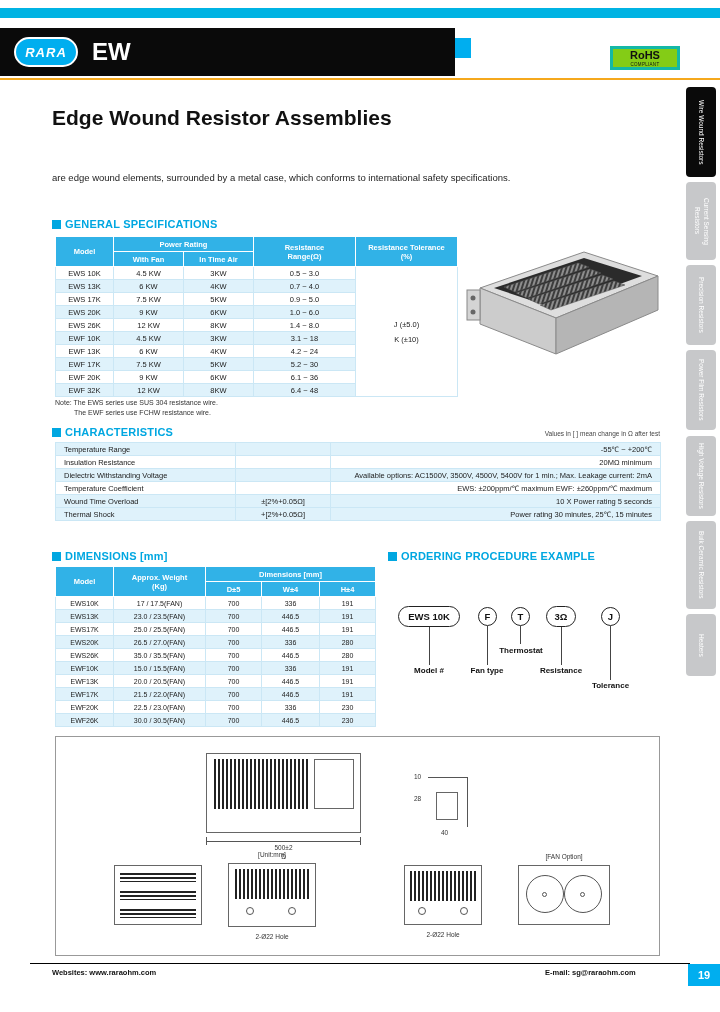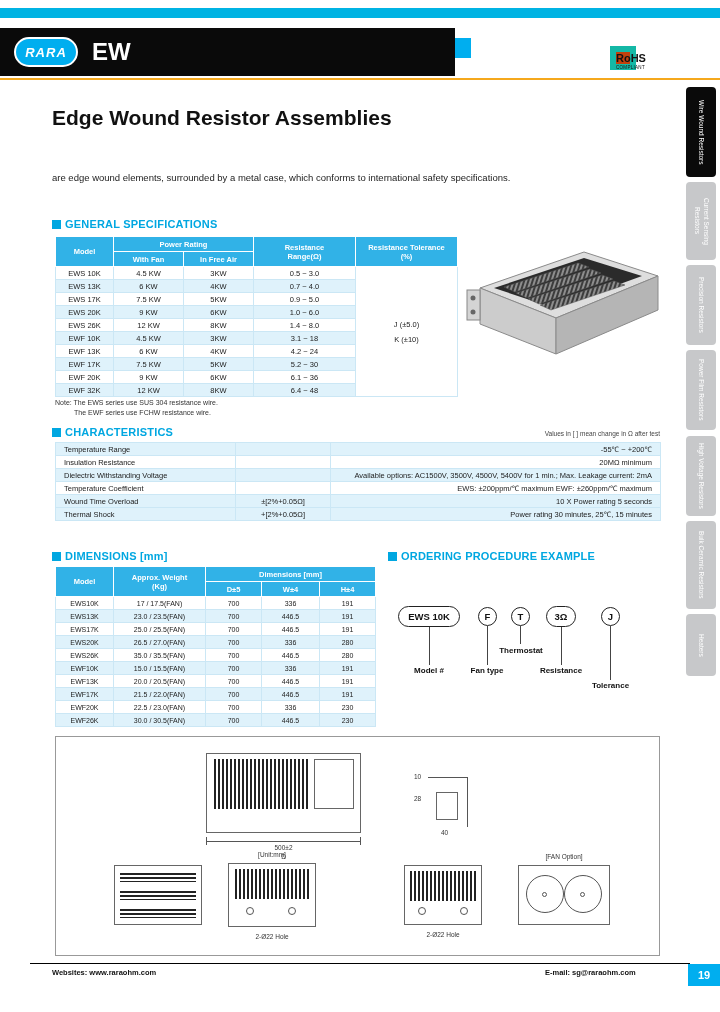--- a/index.html
+++ b/index.html
@@ -6,21 +6,21 @@
   html,body { background:#e8e8e8; }
   body { font-family:"Liberation Sans", sans-serif; }
   .page { position:relative; width:720px; height:1012px; background:#fff; overflow:hidden; margin:0 auto; }
 
   
   .top-strip { position:absolute; top:8px; left:0; width:720px; height:10px; background:#00b3e3; }
   .black-bar { position:absolute; top:28px; left:0; width:455px; height:48px; background:#0a0a0a; display:flex; align-items:center; }
   .logo-oval { margin-left:14px; width:64px; height:30px; background:#00aeef; border:2px solid #fff; border-radius:16px; color:#fff; font-weight:bold; font-style:italic; font-size:13px; letter-spacing:1px; display:flex; align-items:center; justify-content:center; }
   .series-label { color:#fff; font-size:24px; font-weight:bold; margin-left:14px; }
   .cyan-notch { position:absolute; top:38px; left:455px; width:16px; height:20px; background:#00aeef; }
-  .rohs-badge { position:absolute; top:46px; left:610px; width:26px; height:24px; border:6px solid #14b8a6; text-align:center; background:#c2410c; }
+  .rohs-badge { position:absolute; top:46px; left:610px; width:70px; height:24px; border:3px solid #14b8a6; text-align:center; background:#84cc16; }
   .rohs-title { font-size:11px; font-weight:bold; line-height:13px; color:#111; }
   .rohs-sub { font-size:4.5px; letter-spacing:.3px; color:#111; }
   .orange-line { position:absolute; top:78px; left:0; width:720px; height:2px; background:#f5a81c; }
 
   
   .tab { position:absolute; left:686px; width:30px; background:#c7c8ca; border-radius:4px; display:flex; align-items:center; justify-content:center; overflow:hidden; }
   .tab.active { background:#0a0a0a; }
   .tab span { writing-mode:vertical-rl; font-size:6.5px; line-height:8.5px; color:#fff; text-align:center; max-height:90%; }
 
   
@@ -138,21 +138,21 @@
           <div>Resistance</div>
           <div>Range(Ω)</div>
         </th>
         <th rowspan="2">
           <div>Resistance Tolerance</div>
           <div>(%)</div>
         </th>
       </tr>
       <tr>
         <th><span>With Fan</span></th>
-        <th><span>In Free Air</span></th>
+        <th><span>In Time Air</span></th>
       </tr>
     </thead>
     <tbody>
       <tr>
         <td>EWS 10K</td>
           <td>4.5 KW</td>
           <td>3KW</td>
           <td>0.5 ~ 3.0</td>
         <td rowspan="10" class="tol-cell">
           <div>J (±5.0)</div>

